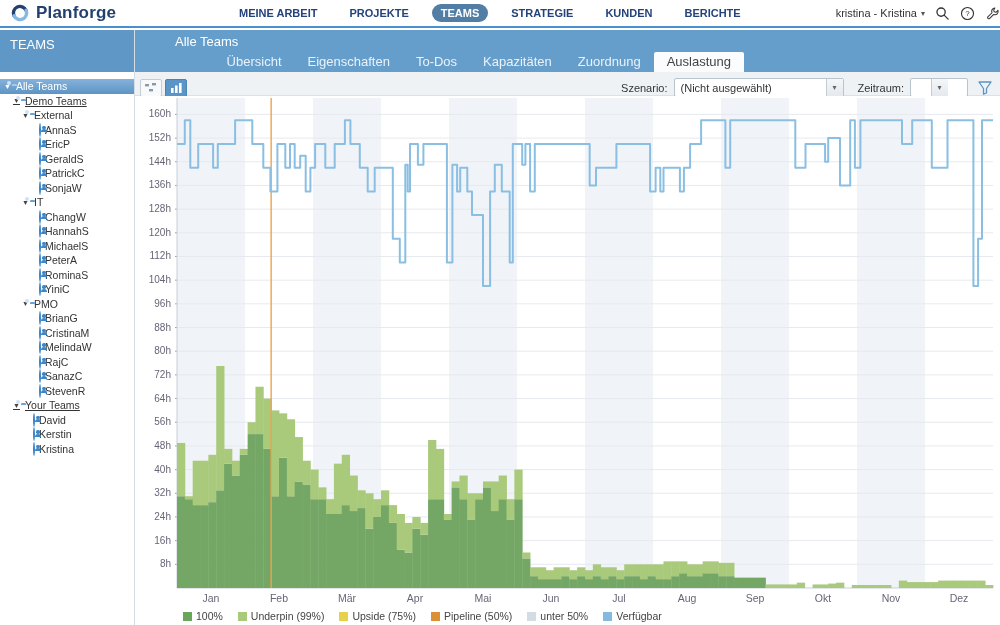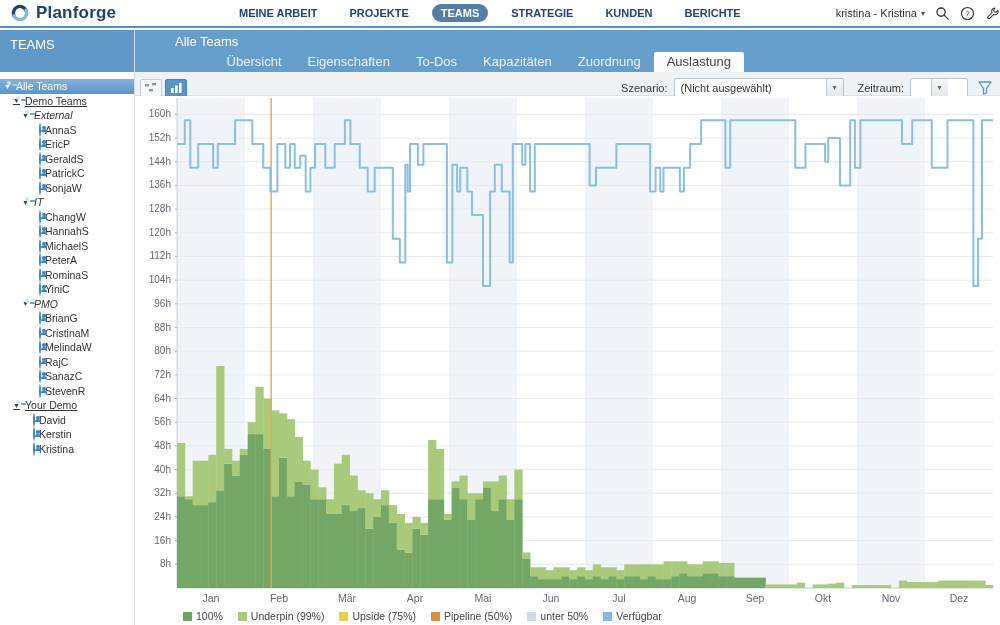--- a/index.html
+++ b/index.html
@@ -18,21 +18,21 @@
   .nav-icon { width:15px; height:15px; cursor:pointer; }
 
   
   .sidebar { position:absolute; left:0; top:30px; width:135px; height:595px; background:#fff; border-right:1px solid #d5dde4; }
   .sidebar-header { height:42px; background:#5f98c6; color:#fff; font-size:13px; padding:7px 0 0 10px; }
   .tree { padding-top:7px; }
   .tree-row { height:14.5px; display:flex; align-items:center; font-size:10.5px; color:#333; cursor:pointer; white-space:nowrap; }
   .tree-row .arrow { width:9px; font-size:7px; color:#444; text-align:center; flex:none; }
   .tree-row.lvl0 { padding-left:3px; }
   .tree-row.lvl1 { padding-left:12px;text-decoration:underline; }
-  .tree-row.lvl2 { padding-left:21px;font-style:italic; }
+  .tree-row.lvl2 { padding-left:21px; }
   .tree-row.lvl2u { padding-left:24px; }
   .tree-row.lvl3 { padding-left:30px; }
   .tree-row.selected { background:linear-gradient(#85b2dc,#5d94c4); color:#fff; }
   .tree-row.selected .arrow { color:#fff; }
   .t-icon { flex:none; margin-right:4px; position:relative; }
   .icon-team { width:12px; height:9px; background:#6aa4d7; border-radius:1px; margin-top:1px; }
   .icon-team::before { content:""; position:absolute; top:-2px; left:0; width:5px; height:2px; background:#6aa4d7; border-radius:1px 1px 0 0; }
   .icon-team::after { content:""; position:absolute; right:1px; bottom:1px; width:4px; height:4px; border-radius:50%; background:#cfe2f2; }
   [data-icon="team-all"] .icon-team { background:#aec8dd; }
   [data-icon="team-all"] .icon-team::before { background:#aec8dd; }
@@ -239,21 +239,21 @@
 
       <div class="tree-row lvl3" data-icon="user">
         <span class="arrow"></span>
         <span class="t-icon"><span class="icon-user"></span></span>
         <span>StevenR</span>
       </div>
 
       <div class="tree-row lvl1" data-icon="team">
         <span class="arrow">▼</span>
         <span class="t-icon"><span class="icon-team"></span></span>
-        <span>Your Demo</span>
+        <span>Your Teams</span>
       </div>
 
       <div class="tree-row lvl2u" data-icon="user">
         <span class="arrow"></span>
         <span class="t-icon"><span class="icon-user"></span></span>
         <span>David</span>
       </div>
 
       <div class="tree-row lvl2u" data-icon="user">
         <span class="arrow"></span>

